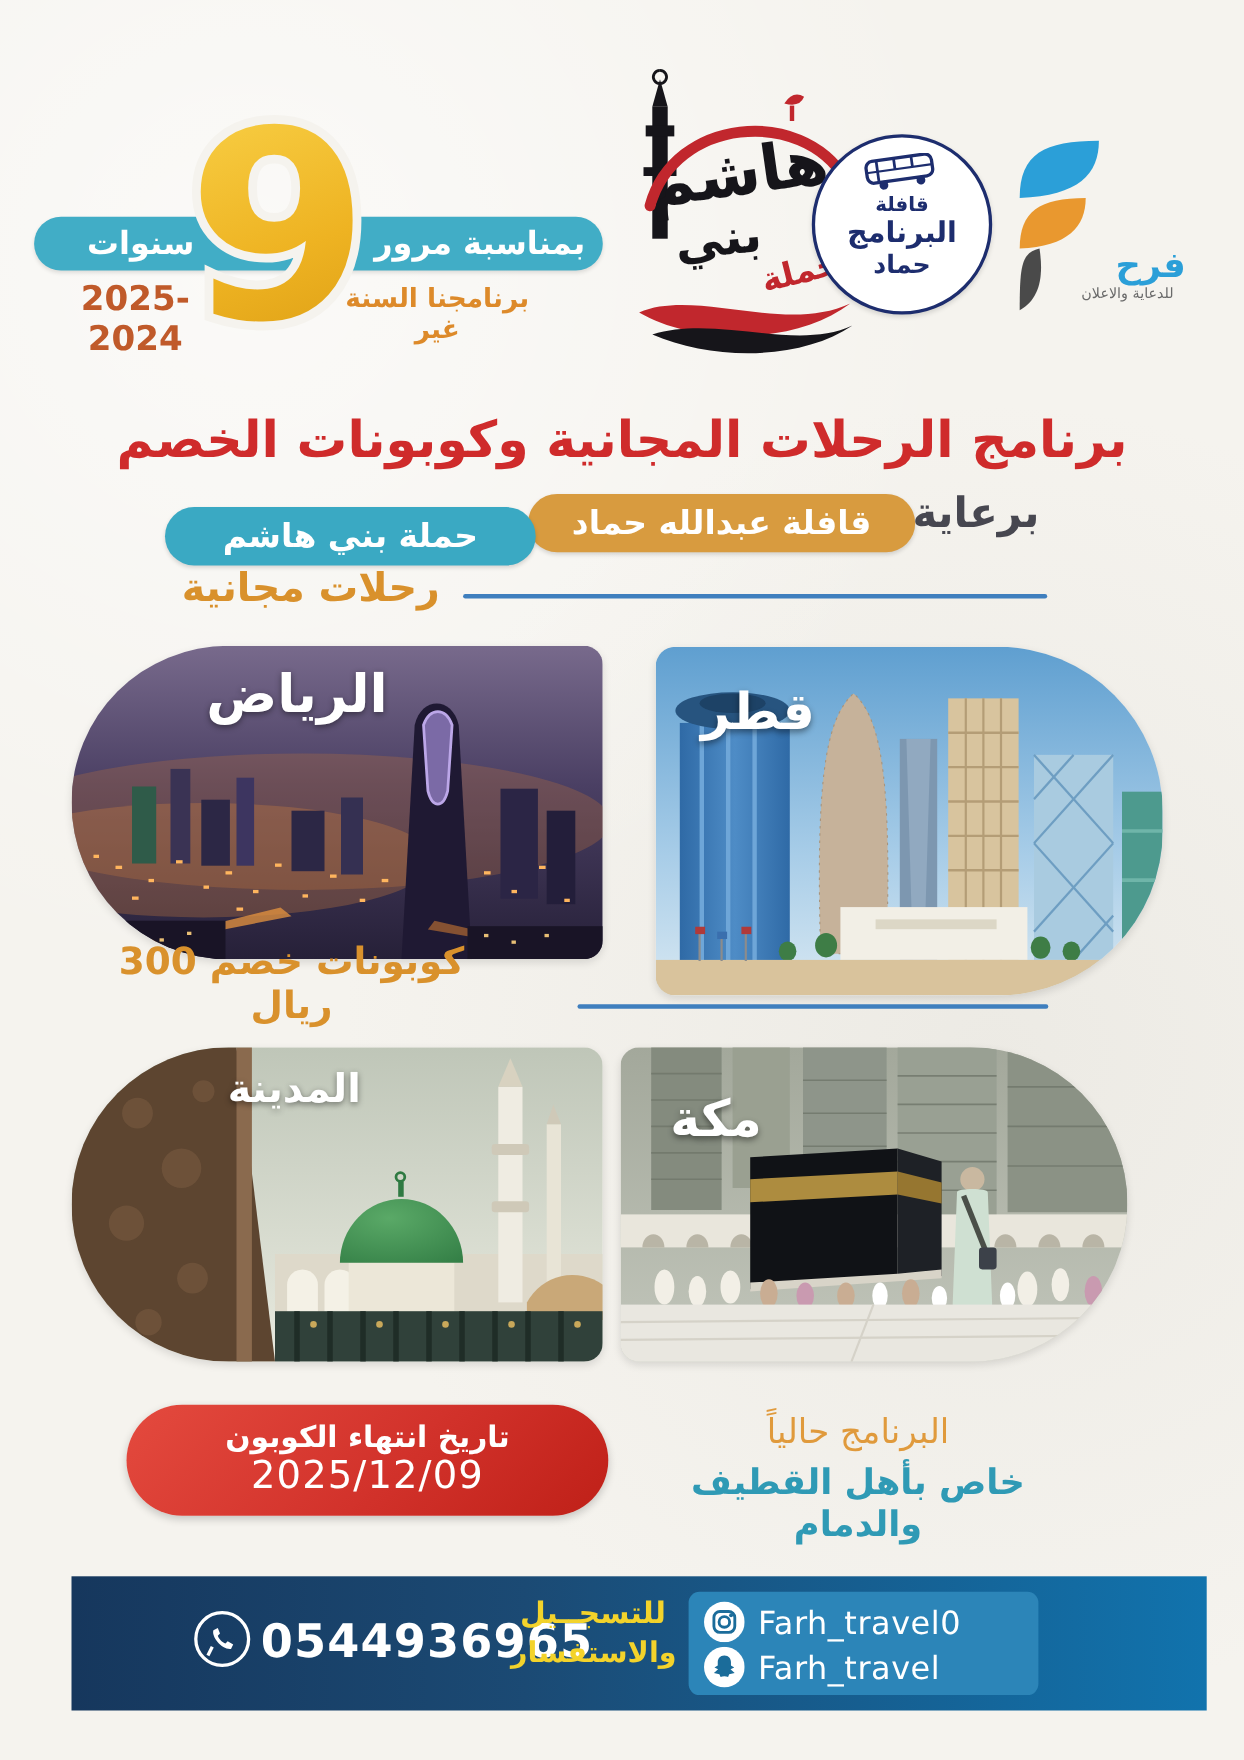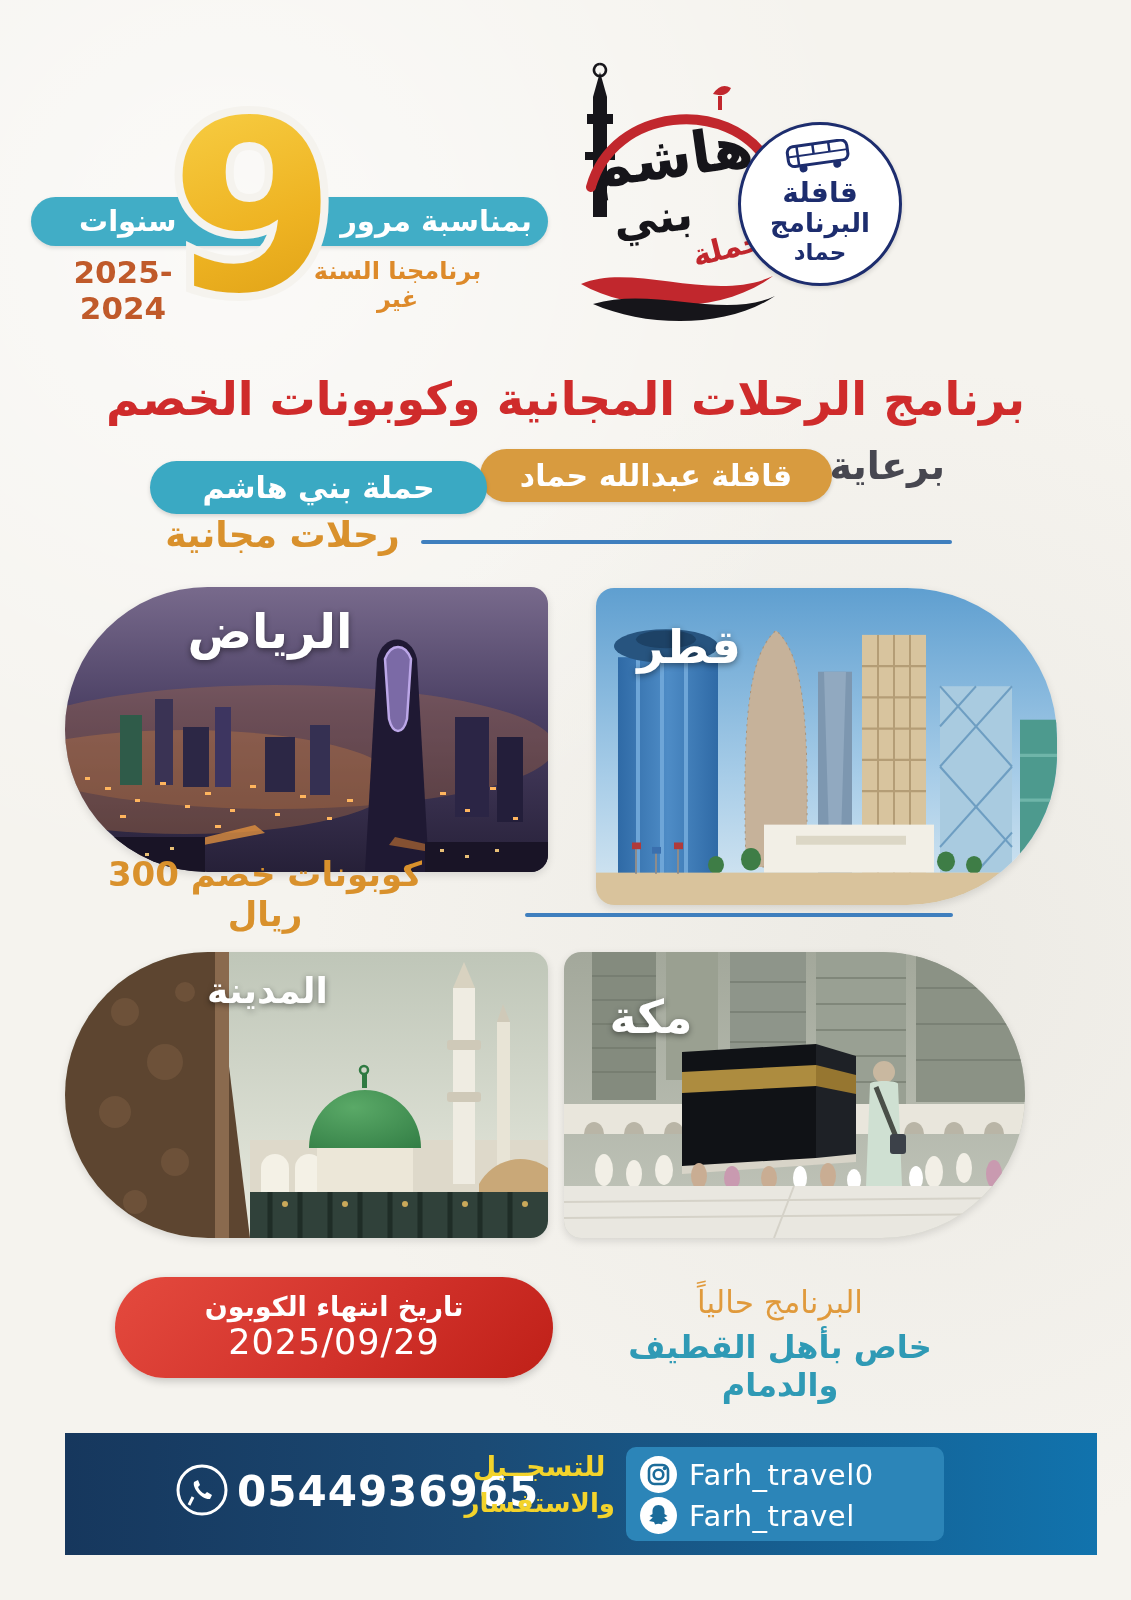--- a/index.html
+++ b/index.html
@@ -37,21 +37,21 @@
     color:#16151a; transform:rotate(-8deg); direction:rtl; }
   .callig-w2{ left:30px; top:140px; width:120px; text-align:center; font-size:44px; font-weight:bold;
     color:#16151a; transform:rotate(-6deg); direction:rtl; }
   .callig-w3{ left:120px; top:178px; width:90px; text-align:center; font-size:30px; font-weight:bold;
     color:#c1272d; transform:rotate(-14deg); direction:rtl; }
 
   .circle-logo{ left:738px; top:122px; width:164px; height:164px; border-radius:50%;
     background:#fff; border:3px solid #1d2d6e; box-shadow:0 2px 5px rgba(0,0,0,.15);
     text-align:center; padding-top:14px; }
   .circle-logo .line{ color:#1d2d6e; font-weight:bold; direction:rtl; line-height:1.15; }
-  .cl-1{ font-size:28px; } .cl-2{ font-size:26px; } .cl-3{ font-size:23px; }
+  .cl-1{ font-size:18px; } .cl-2{ font-size:26px; } .cl-3{ font-size:23px; }
 
   .farah-logo{ left:915px; top:122px; width:175px; height:170px; }
   .farah-name{ position:absolute; right:12px; top:100px; font-size:32px; font-weight:bold; color:#2b9fd8; direction:rtl; }
   .farah-sub{ position:absolute; right:0px; top:138px; width:130px; text-align:center;
     font-size:13px; color:#6a6a6a; direction:rtl; }
 
   
   .main-title{ left:50px; top:372px; width:1031px; text-align:center; direction:rtl;
     font-size:46px; font-weight:bold; color:#cf2b2b; }
   .sponsor-label{ right:186px; top:444px; font-size:38px; font-weight:bold; color:#474750; direction:rtl; }
@@ -158,20 +158,29 @@
         <line x1="4" y1="14" x2="64" y2="14" stroke="#1d2d6e" stroke-width="2"></line>
         <circle cx="18" cy="27" r="4" fill="#1d2d6e"></circle>
         <circle cx="52" cy="27" r="4" fill="#1d2d6e"></circle>
       </g>
     </svg>
     <div class="line cl-1">قافلة</div>
     <div class="line cl-2">البرنامج</div>
     <div class="line cl-3">حماد</div>
   </div>
 
+  <div class="abs farah-logo">
+    <svg width="120" height="165" viewBox="0 0 120 165">
+      <path d="M12 58 C12 18 34 6 84 6 C84 36 66 56 12 58 Z" fill="#2b9fd8"></path>
+      <path d="M12 104 C12 70 30 58 72 58 C72 84 56 102 12 104 Z" fill="#e9982f"></path>
+      <path d="M12 160 C12 118 14 108 30 104 C34 130 30 150 12 160 Z" fill="#4a4a4a"></path>
+    </svg>
+    <div class="farah-name">فرح</div>
+    <div class="farah-sub">للدعاية والاعلان</div>
+  </div>
 
   <div class="abs main-title">برنامج الرحلات المجانية وكوبونات الخصم</div>
   <div class="abs sponsor-label">برعاية</div>
   <div class="abs pill pill-orange">قافلة عبدالله حماد</div>
   <div class="abs pill pill-teal">حملة بني هاشم</div>
 
   <div class="abs sec-head sec1-head">رحلات مجانية</div>
   <div class="abs sec-line sec1-line"></div>
 
   <div class="abs card card-riyadh">
@@ -449,21 +458,21 @@
         <line x1="0" y1="250" x2="461" y2="246"></line>
           <line x1="0" y1="266" x2="461" y2="262"></line>
           <line x1="230" y1="234" x2="210" y2="286"></line>
       </g>
     </svg>
     <div class="city-label lbl-mecca">مكة</div>
   </div>
 
   <div class="abs expiry-pill">
     <div class="expiry-label">تاريخ انتهاء الكوبون</div>
-    <div class="expiry-date">2025/09/29</div>
+    <div class="expiry-date">2025/12/09</div>
   </div>
   <div class="abs availability">
     <div class="avail-1">البرنامج حالياً</div>
     <div class="avail-2">خاص بأهل القطيف والدمام</div>
   </div>
 
   <div class="abs footer-bar">
     <svg class="wa-icon" viewBox="0 0 54 54">
       <circle cx="27" cy="27" r="24" fill="none" stroke="#ffffff" stroke-width="3"></circle>
       <path d="M14 42 L18 34" stroke="#ffffff" stroke-width="3" fill="none"></path>

